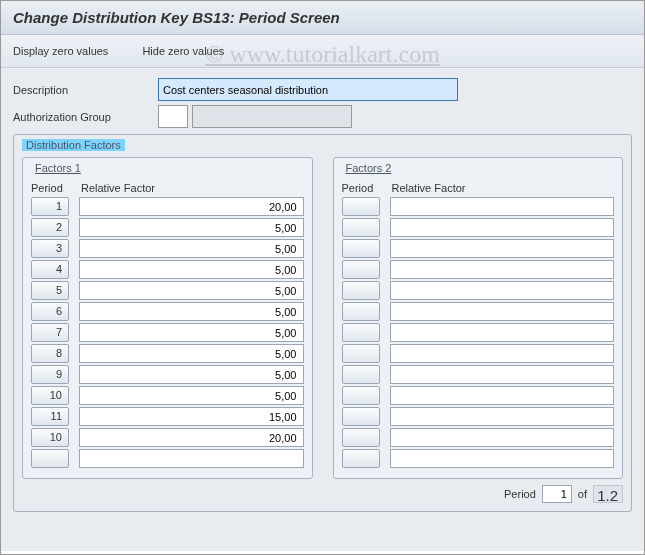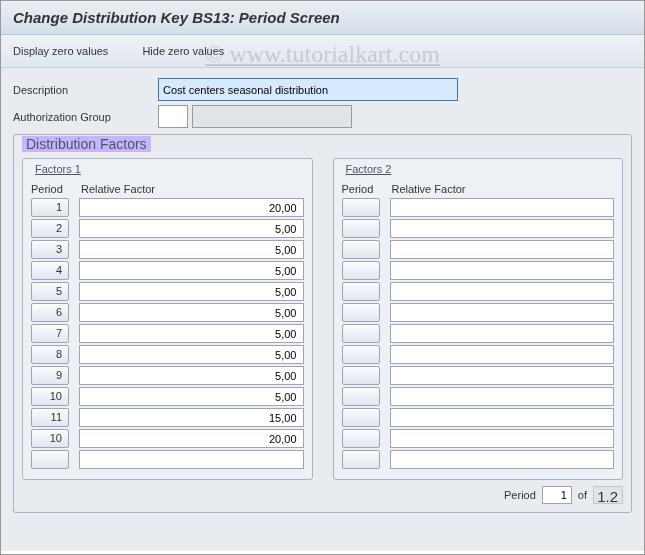--- a/index.html
+++ b/index.html
@@ -63,22 +63,22 @@
     .auth-input2 { width: 160px; background: #dfe4ea; }
     .groupbox {
       border: 1px solid #a8b4c4;
       border-radius: 3px;
       margin-top: 6px;
       background: #e8ecf1;
       padding: 4px 8px 8px 8px;
     }
     .groupbox-title {
       color: #4a5668;
-      font-size: 14px;
-      background: #c4b5fd;
+      font-size: 11px;
+      background: #7dd3fc;
       margin-top: -11px;
       display: inline-block;
       padding: 0 4px;
     }
     .factors-wrap {
       display: flex;
       gap: 20px;
       margin-top: 6px;
     }
     .factors-box {

